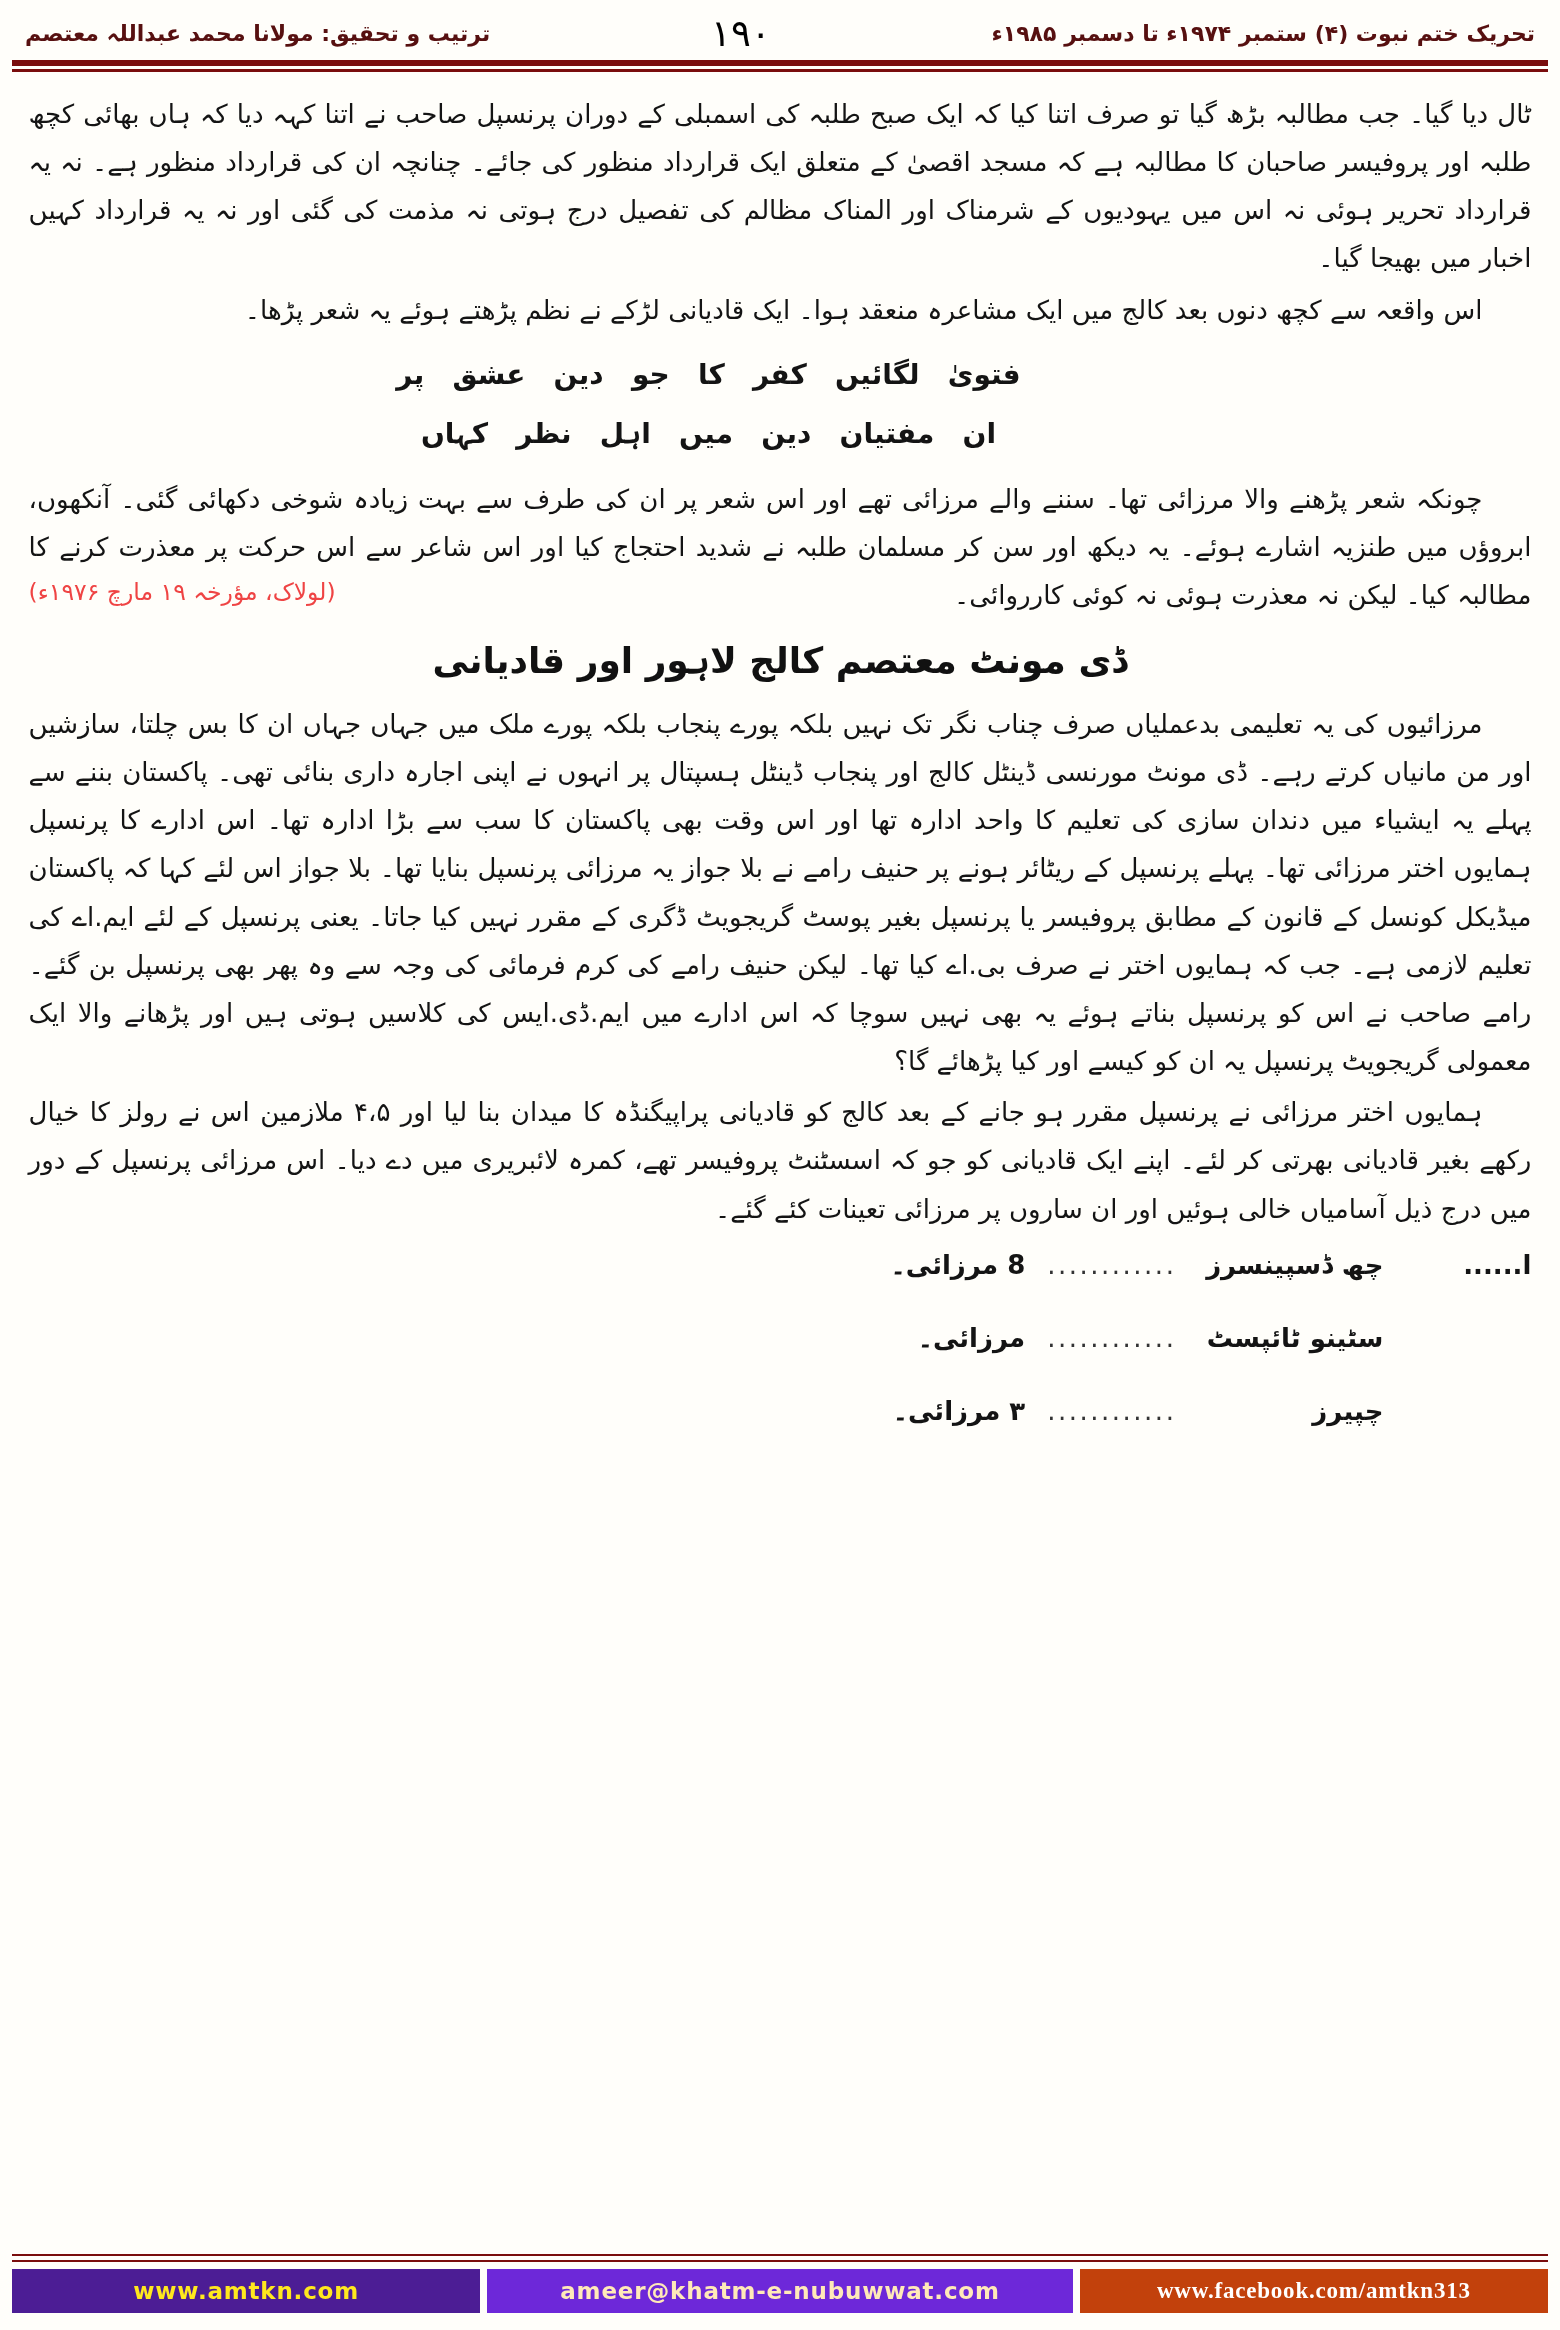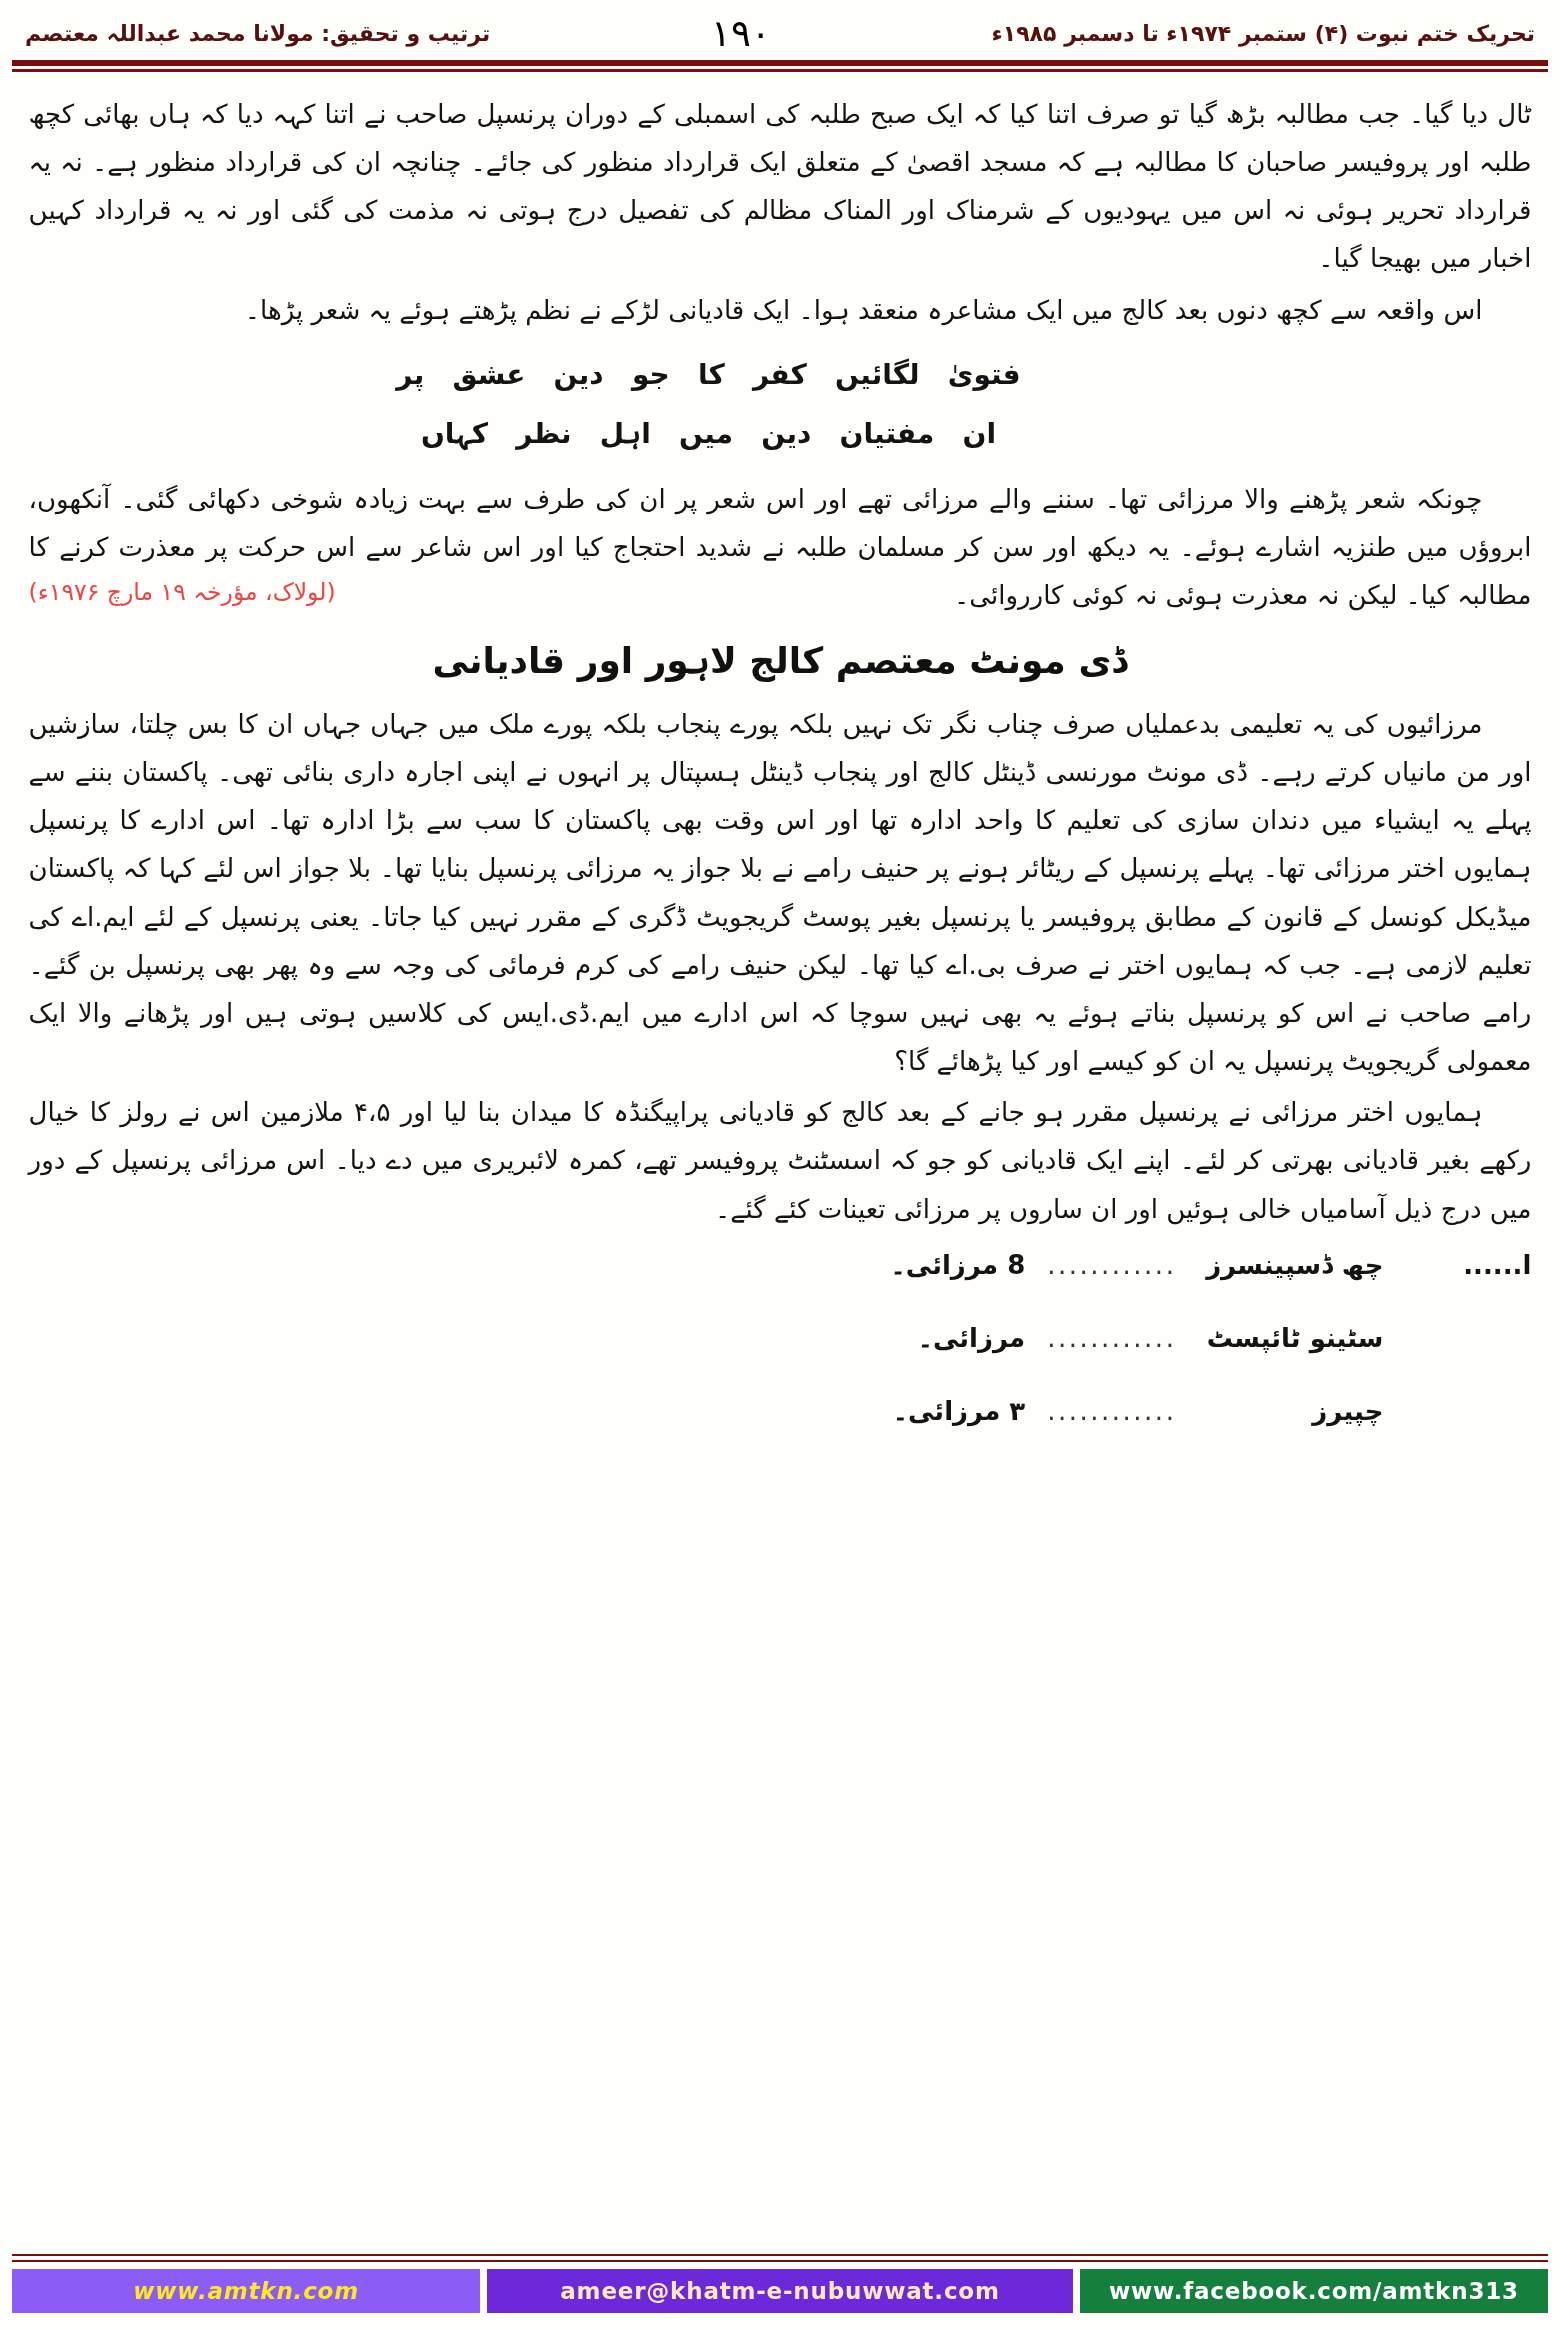--- a/index.html
+++ b/index.html
@@ -106,23 +106,23 @@
   .seg {
     flex: 1;
     display: flex;
     align-items: center;
     justify-content: center;
     font-size: 23px;
     font-weight: bold;
     letter-spacing: 0.8px;
     cursor: pointer;
   }
-  .seg-website  { background: #8b5cf6; color: #ffe81e; font-style: italic; }
+  .seg-website  { background: #4c1d95; color: #ffe81e; }
   .seg-email    { background: #6d28d9; color: #ffe9b8; flex: 1.25; }
-  .seg-facebook { background: #15803d; color: #ffffff; }
+  .seg-facebook { background: #c2410c; color: #ffffff; font-family: Liberation Serif, serif; }
 </style>
 </head>
 <body>
 
 <div class="page">
 
   <header class="hdr">
     <div class="hdr-side">تحریک ختم نبوت (۴) ستمبر ۱۹۷۴ء تا دسمبر ۱۹۸۵ء</div>
     <div class="hdr-page-num">۱۹۰</div>
     <div class="hdr-side">ترتیب و تحقیق: مولانا محمد عبداللہ معتصم</div>

